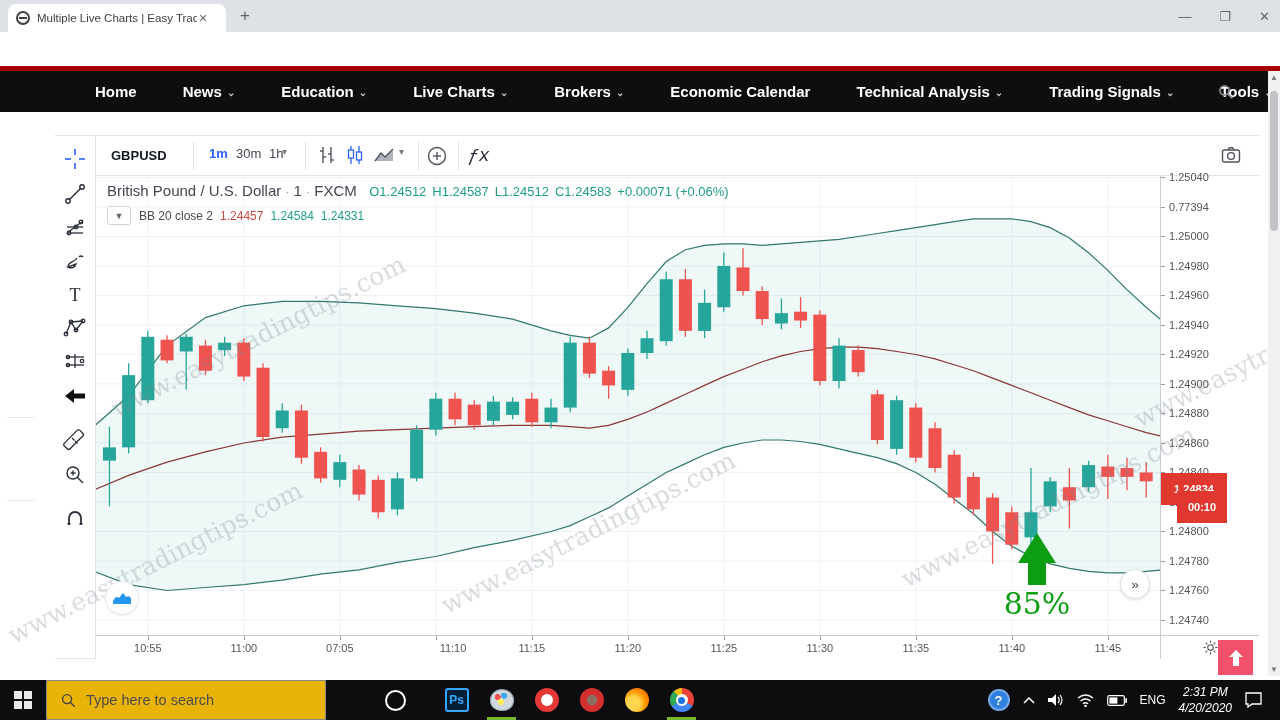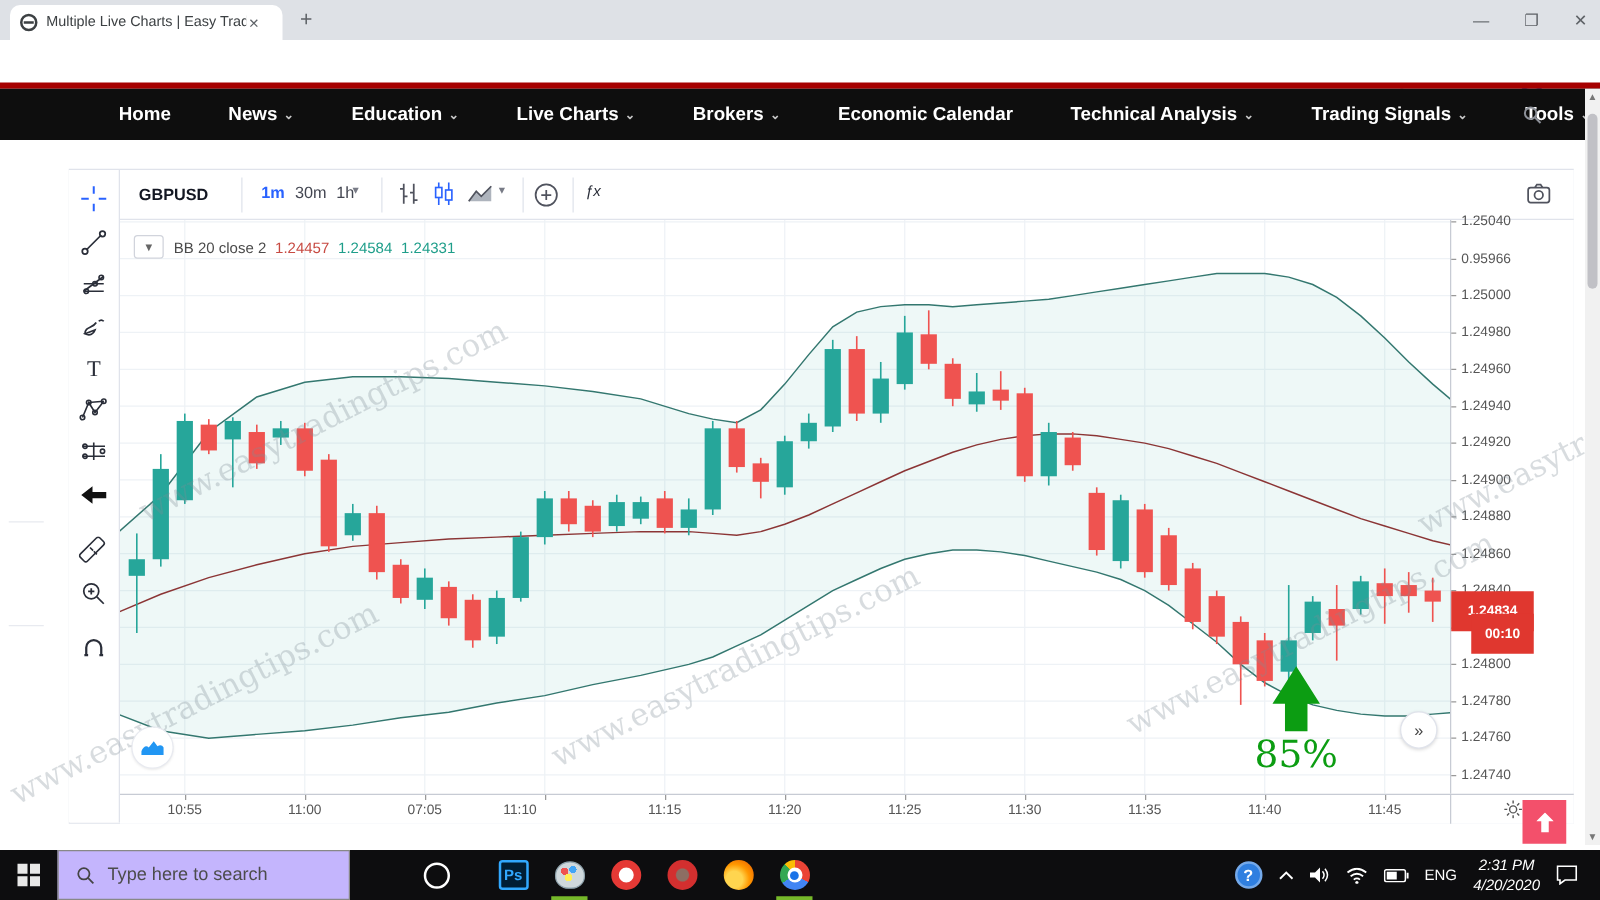--- a/index.html
+++ b/index.html
@@ -76,21 +76,21 @@
   .scrolltop{position:absolute;left:1218px;top:640px;width:35px;height:35px;background:#f3506b;color:#fff;
              display:flex;align-items:center;justify-content:center;z-index:8;}
   .pg-scrollbar{position:absolute;left:1268px;top:71px;width:12px;height:605px;background:#f1f1f1;z-index:9;}
   .pg-thumb{position:absolute;left:2px;top:20px;width:8px;height:140px;background:#c1c1c6;border-radius:4px;}
   .pg-arr{position:absolute;left:0;width:12px;color:#777;font-size:8px;text-align:center;}
   
   .taskbar{position:absolute;left:0;top:680px;width:1280px;height:40px;background:#0d0d0f;display:flex;align-items:center;z-index:20;}
   .startbtn{width:46px;height:40px;display:flex;align-items:center;justify-content:center;}
   .winflag{display:grid;grid-template-columns:8px 8px;grid-template-rows:8px 8px;gap:1.5px;}
   .winflag div{background:#e8e8e8;}
-  .tsearch{width:234px;height:40px;background:#c4b5fd;border:1px solid #888;box-sizing:border-box;
+  .tsearch{width:280px;height:40px;background:#eab308;border:1px solid #888;box-sizing:border-box;
            display:flex;align-items:center;padding-left:14px;color:#4c4c4c;font-size:14.5px;}
   .cortana{width:46px;height:40px;display:flex;align-items:center;justify-content:center;}
   .tb-apps{display:flex;margin-left:16px;text-align:center;}
   .tb-app{width:45px;height:40px;display:flex;align-items:center;justify-content:center;position:relative;}
   .tb-app .ul{position:absolute;bottom:0;left:8px;width:29px;height:3px;background:#76b82a;}
   .tray{position:absolute;right:18px;top:0;height:40px;display:flex;align-items:center;gap:13px;color:#fff;}
   .clock{font-size:12px;text-align:center;line-height:1.35;font-style:italic;}
   .ps-ico{width:24px;height:24px;background:#001e36;border:2px solid #31a8ff;box-sizing:border-box;border-radius:3px;
           color:#31a8ff;font-size:12px;font-weight:bold;display:flex;align-items:center;justify-content:center;}
   .chrome-ico{width:24px;height:24px;border-radius:50%;position:relative;
@@ -297,21 +297,21 @@
       <path d="M2 16 L8 8 L12 12 L20 4" fill="none" stroke="#50535e" stroke-width="1.4"></path>
     </svg>
     <span class="iv" style="left:303px;color:#787b86;font-size:10px;">▾</span>
     <div class="vsep" style="left:322px;"></div>
     <svg class="tb-ico" style="left:330px;" width="22" height="22" viewBox="0 0 22 22" stroke="#50535e" fill="none" stroke-width="1.4">
       <circle cx="11" cy="11" r="8.5"></circle>
         <line x1="11" y1="7" x2="11" y2="15"></line>
         <line x1="7" y1="11" x2="15" y2="11"></line>
     </svg>
     <div class="vsep" style="left:362px;"></div>
-    <span class="iv" style="left:372px;top:10px;font-size:12px;font-style:italic;font-family:Liberation Sans, sans-serif;color:#2a2e39;">ƒx</span>
+    <span class="iv" style="left:372px;top:10px;font-size:18px;font-style:italic;font-family:Liberation Mono, monospace;color:#2a2e39;">ƒx</span>
     <svg style="position:absolute;right:18px;top:10px;" width="20" height="18" viewBox="0 0 20 18" stroke="#50535e" fill="none" stroke-width="1.4">
       <rect x="1.5" y="4" width="17" height="12" rx="2"></rect>
         <circle cx="10" cy="10" r="3.4"></circle>
         <path d="M7 4 l1.5-2.3 h3 L13 4"></path>
     </svg>
   </div>
 
   <svg id="plot" viewBox="0 0 1064 459">
       <g stroke="#eef2f6" stroke-width="1">
         <line x1="51.83688199206143" y1="0" x2="51.83688199206143" y2="459"></line>
@@ -456,37 +456,41 @@
         <line x1="1030.9779862865387" y1="281.71272493574384" x2="1030.9779862865387" y2="314.1613110539791" stroke="#ef5350" stroke-width="1.3"></line>
         <rect x="1024.4779862865387" y="292.0372750642807" width="13" height="8.849614395879371" fill="#ef5350"></rect>
         <line x1="1050.1768314687833" y1="286.1375321336835" x2="1050.1768314687833" y2="321.53598971723375" stroke="#ef5350" stroke-width="1.3"></line>
         <rect x="1043.6768314687833" y="296.4620822622204" width="13" height="8.849614395879314" fill="#ef5350"></rect>
       </g>
       <polygon points="940.9837603753153,356.93444730078386 959.9837603753153,386.93444730078386 949.9837603753153,386.93444730078386 949.9837603753153,408.93444730078386 931.9837603753153,408.93444730078386 931.9837603753153,386.93444730078386 921.9837603753153,386.93444730078386" fill="#0c9d12"></polygon>
       <text x="940.9837603753153" y="437.93444730078386" text-anchor="middle" fill="#0c9d12" font-size="30" font-family="DejaVu Serif,serif">85%</text>
     </svg>
 
   <div class="legend">
+    <div>
+      <span class="lg-title">British Pound / U.S. Dollar</span><span class="lg-sep">·</span><span class="lg-title">1</span><span class="lg-sep">·</span><span class="lg-title">FXCM</span>
+      <span class="lg-vals" id="ohlc-vals"><span>O1.24512</span><span>H1.24587</span><span>L1.24512</span><span>C1.24583</span><span>+0.00071 (+0.06%)</span></span>
+    </div>
     <div class="lg-row2">
       <span class="bb-dd">▼</span>
       <span>BB 20 close 2</span>
       <span id="bb-vals"><span class="bb-v" style="color: rgb(199, 74, 66);">1.24457</span><span class="bb-v" style="color: rgb(30, 158, 138); text-align: right;">1.24584</span><span class="bb-v" style="color: rgb(30, 158, 138);">1.24331</span></span>
     </div>
   </div>
 
   <div class="wm" style="left:-8px;top:548px;">www.easytradingtips.com</div>
   <div class="wm" style="left:95px;top:322px;">www.easytradingtips.com</div>
   <div class="wm" style="left:425px;top:518px;">www.easytradingtips.com</div>
   <div class="wm" style="left:885px;top:492px;">www.easytradingtips.com</div>
   <div class="wm" style="left:1118px;top:332px;">www.easytradingtips.com</div>
 
   <div class="pricescale" id="pricescale">
       <div class="ptick" style="top: -4.52506px;">1.25040</div>
       <div class="ptick-dash" style="top: 1.47494px;"></div>
-      <div class="ptick" style="top: 24.9737px;">0.95966</div>
+      <div class="ptick" style="top: 24.9737px;">0.77394</div>
       <div class="ptick-dash" style="top: 30.9737px;"></div>
       <div class="ptick" style="top: 54.4724px;">1.25000</div>
       <div class="ptick-dash" style="top: 60.4724px;"></div>
       <div class="ptick" style="top: 83.9711px;">1.24980</div>
       <div class="ptick-dash" style="top: 89.9711px;"></div>
       <div class="ptick" style="top: 113.47px;">1.24960</div>
       <div class="ptick-dash" style="top: 119.47px;"></div>
       <div class="ptick" style="top: 142.969px;">1.24940</div>
       <div class="ptick-dash" style="top: 148.969px;"></div>
       <div class="ptick" style="top: 172.467px;">1.24920</div>
@@ -513,21 +517,21 @@
       <div class="pbadge" style="top: 315.312px; left: 16px; width: 50px; background: rgb(224, 55, 47);">00:10</div>
     </div>
 
   <div class="timescale" id="timescale">
       <div class="ttick" style="left: 51.8369px;">10:55</div>
       <div class="ttick-dash" style="left: 51.8369px;"></div>
       <div class="ttick" style="left: 147.831px;">11:00</div>
       <div class="ttick-dash" style="left: 147.831px;"></div>
       <div class="ttick" style="left: 243.825px;">07:05</div>
       <div class="ttick-dash" style="left: 243.825px;"></div>
-      <div class="ttick" style="left: 320px;">11:10</div>
+      <div class="ttick" style="left: 357px;">11:10</div>
       <div class="ttick-dash" style="left: 339.82px;"></div>
       <div class="ttick" style="left: 435.814px;">11:15</div>
       <div class="ttick-dash" style="left: 435.814px;"></div>
       <div class="ttick" style="left: 531.808px;">11:20</div>
       <div class="ttick-dash" style="left: 531.808px;"></div>
       <div class="ttick" style="left: 627.802px;">11:25</div>
       <div class="ttick-dash" style="left: 627.802px;"></div>
       <div class="ttick" style="left: 723.796px;">11:30</div>
       <div class="ttick-dash" style="left: 723.796px;"></div>
       <div class="ttick" style="left: 819.791px;">11:35</div>

